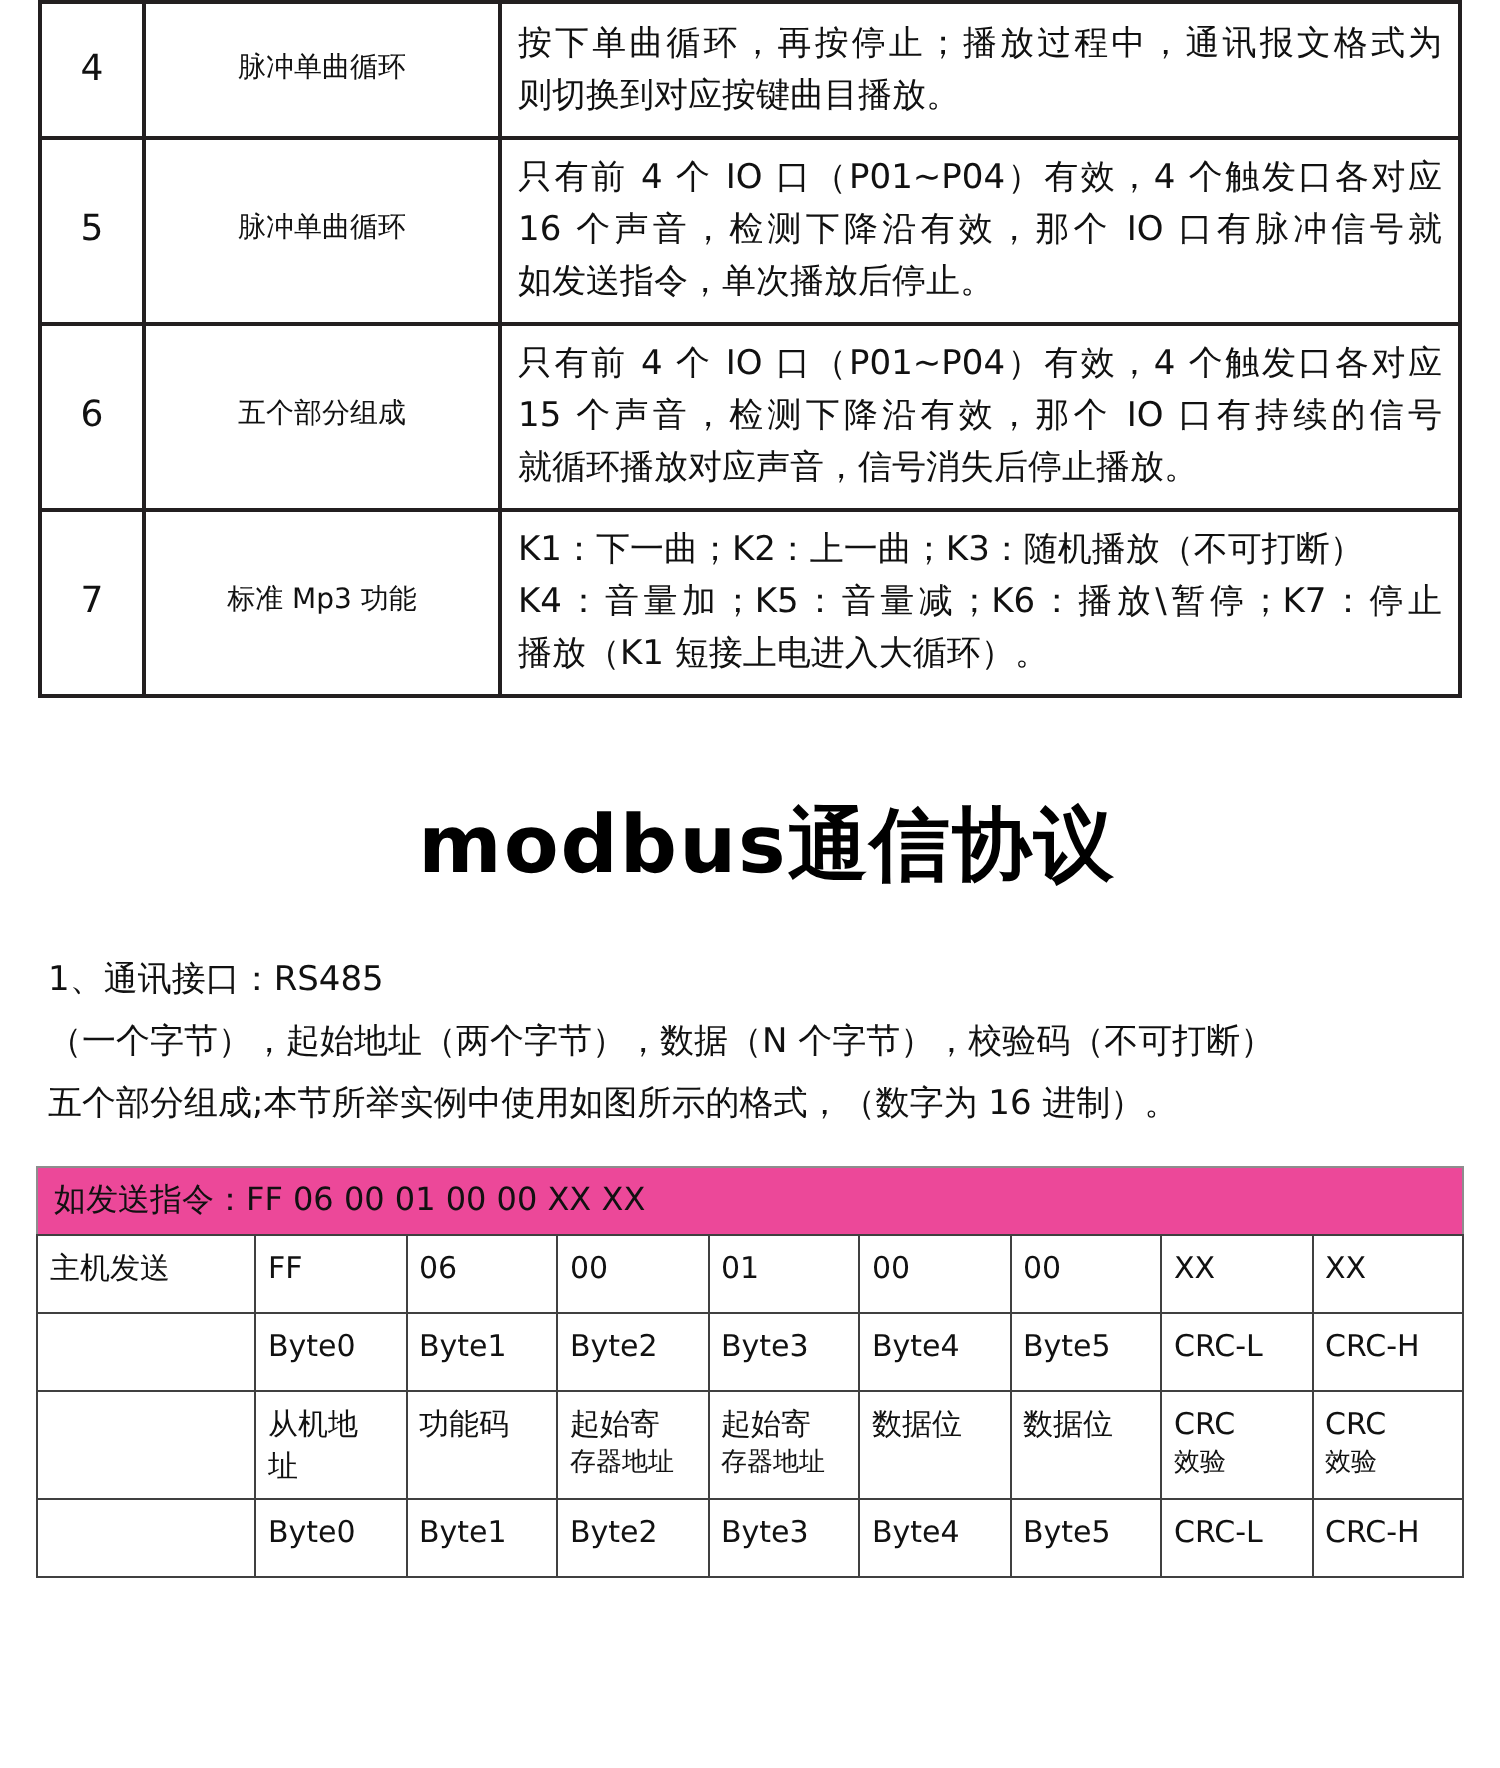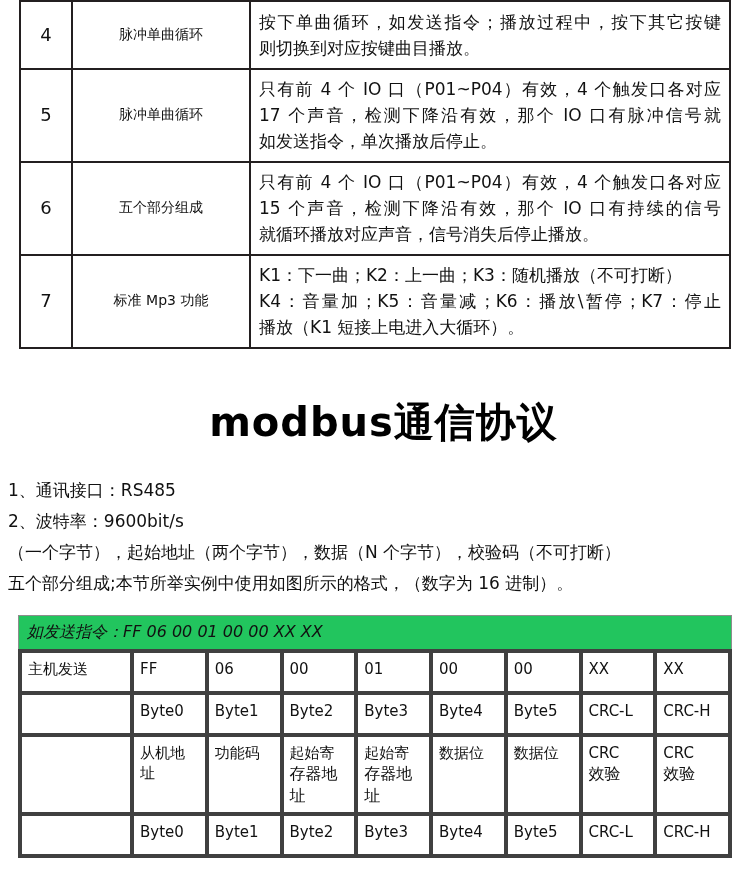--- a/index.html
+++ b/index.html
@@ -66,82 +66,81 @@
     text-align: center;
     font-size: 40px;
     font-weight: bold;
     letter-spacing: 1px;
     margin: 46px 0 26px 17px;
     color: #000;
   }
 
   
   .proto {
-    margin: 0 8px;
+    margin: 0 24px;
     font-size: 17px;
     line-height: 1.72;
   }
   .proto p {
     margin: 0 0 2px 0;
   }
 
   
   .mod-wrap {
     margin: 16px 18px 0 18px;
   }
   .mod-head {
-    background: #22c55e;
+    background: #ec4899;
     border: 1px solid #8d8d8d;
     border-bottom: none;
     font-size: 16px;
     padding: 6px 8px;
     font-weight: normal;
     color: #111;
-    font-style: italic;
   }
   .mod-table {
     border-collapse: collapse;
     width: 100%;
     table-layout: fixed;
   }
   .mod-table td {
-    border: 4px solid #404040;
+    border: 1px solid #404040;
     padding: 6px 6px;
     font-size: 15px;
     line-height: 1.35;
     vertical-align: top;
     height: 26px;
   }
   .mod-table td.c0 { width: 96px; }
   .mod-table td .sub {
-    font-size: 16px;
+    font-size: 13px;
     display: block;
   }
 </style>
 </head>
 <body>
 
 <div class="page">
 
   <table class="func-table">
     <tbody>
       <tr>
         <td class="num">4</td>
         <td class="name">脉冲单曲循环</td>
         <td class="desc">
-          <span class="just">按下单曲循环，如发送指令；播放过程中，按下其它按键</span>
+          <span class="just">按下单曲循环，再按停止；播放过程中，通讯报文格式为</span>
           <span class="line">则切换到对应按键曲目播放。</span>
         </td>
       </tr>
       <tr>
         <td class="num">5</td>
         <td class="name">脉冲单曲循环</td>
         <td class="desc">
           <span class="just">只有前 4 个 IO 口（P01~P04）有效，4 个触发口各对应</span>
-          <span class="just">17 个声音，检测下降沿有效，那个 IO 口有脉冲信号就</span>
+          <span class="just">16 个声音，检测下降沿有效，那个 IO 口有脉冲信号就</span>
           <span class="line">如发送指令，单次播放后停止。</span>
         </td>
       </tr>
       <tr>
         <td class="num">6</td>
         <td class="name">五个部分组成</td>
         <td class="desc">
           <span class="just">只有前 4 个 IO 口（P01~P04）有效，4 个触发口各对应</span>
           <span class="just">15 个声音，检测下降沿有效，那个 IO 口有持续的信号</span>
           <span class="line">就循环播放对应声音，信号消失后停止播放。</span>
@@ -156,21 +155,20 @@
           <span class="line">播放（K1 短接上电进入大循环）。</span>
         </td>
       </tr>
     </tbody>
   </table>
 
   <div class="big-title">modbus通信协议</div>
 
   <div class="proto">
     <p>1、通讯接口：RS485</p>
-    <p>2、波特率：9600bit/s</p>
     <p>（一个字节），起始地址（两个字节），数据（N 个字节），校验码（不可打断）</p>
     <p>五个部分组成;本节所举实例中使用如图所示的格式，（数字为 16 进制）。</p>
   </div>
 
   <div class="mod-wrap">
     <div class="mod-head">如发送指令：FF 06 00 01 00 00 XX XX</div>
     <table class="mod-table">
       <tbody>
         <tr>
           <td class="c0">主机发送</td>

